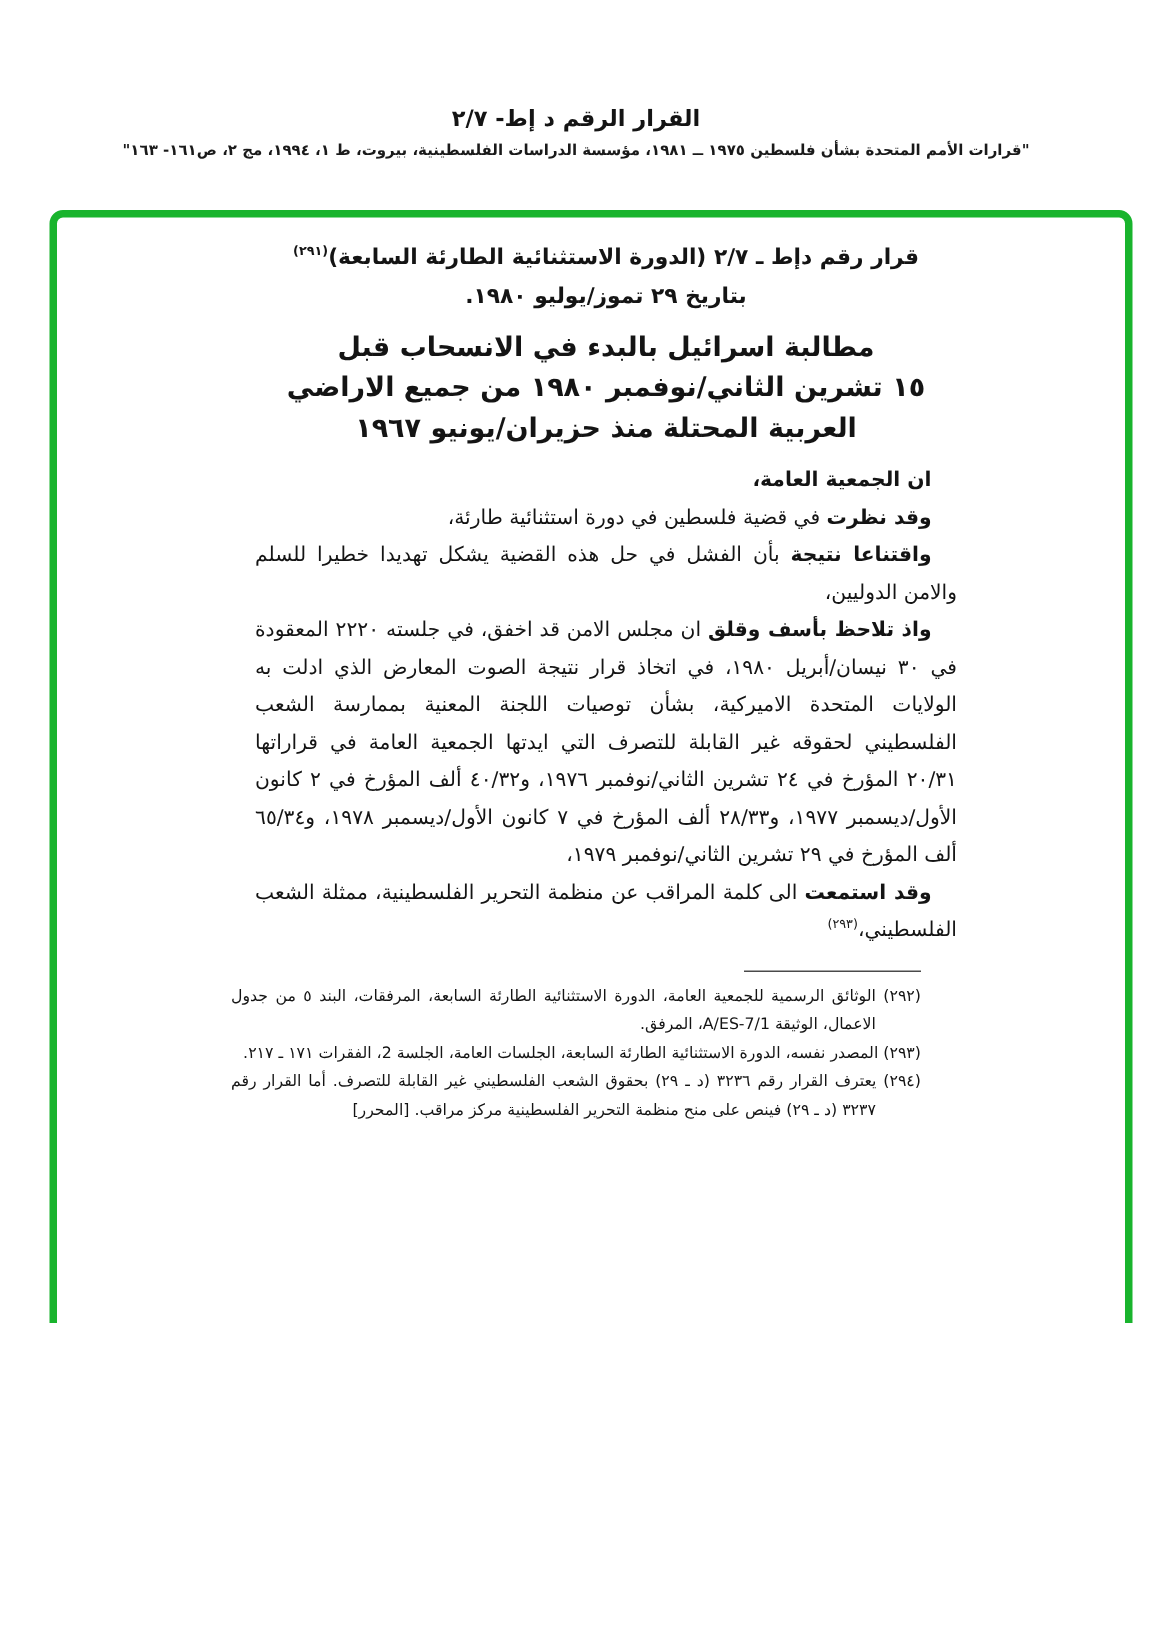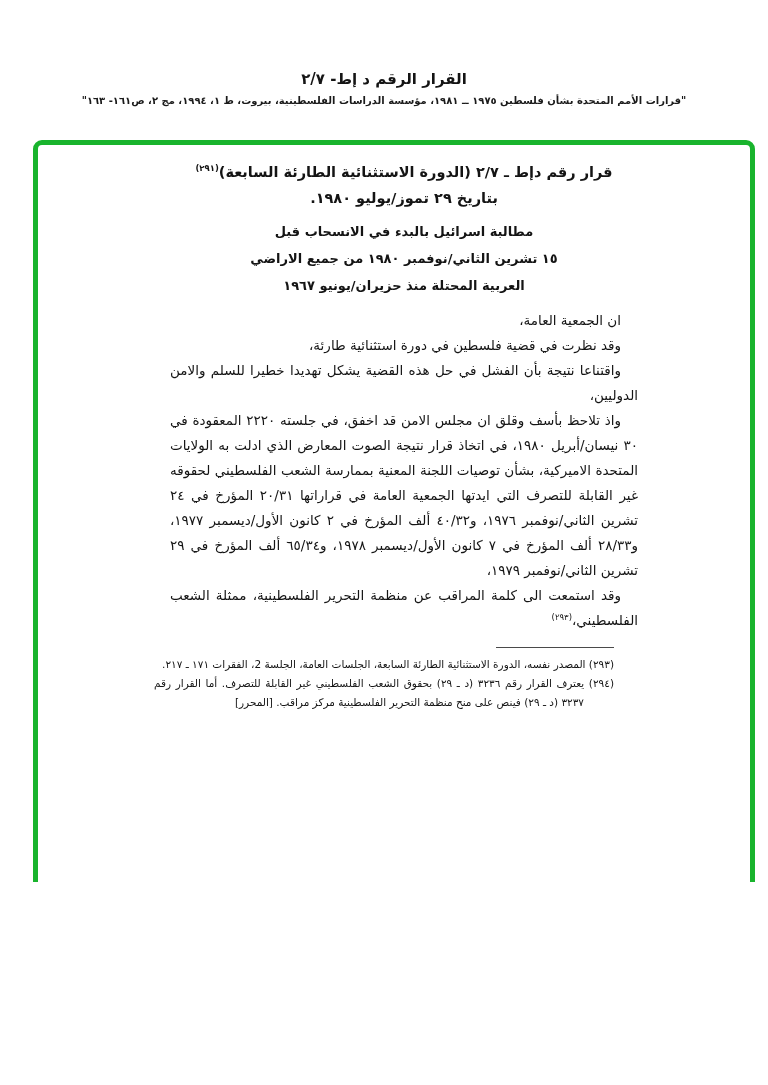--- a/index.html
+++ b/index.html
@@ -36,30 +36,30 @@
     width:468px;
     margin:14px auto 0 auto;
     direction:rtl;
   }
   .title-block{
     text-align:center;font-weight:700;
     font-size:14.5px;line-height:26px;
   }
   .subject-block{
     text-align:center;font-weight:700;
-    font-size:13px;line-height:27px;
+    font-size:18px;line-height:27px;
     margin-top:7px;
   }
   .body-block{
     margin-top:9px;
     font-size:13.5px;line-height:25px;
     text-align:justify;
   }
   .body-block p{margin:0;text-indent:17px;}
-  .lead{font-weight:400;margin-top:44px;}
+  .lead{font-weight:700;margin-top:44px;}
   sup.note{font-size:8.5px;line-height:0;vertical-align:super;font-weight:400;}
   .title-block sup.note{font-weight:700;}
   
   .footnotes{
     width:460px;
     margin:14px 24px 0 auto;
     font-size:10.5px;line-height:19px;
     text-align:justify;
     direction:rtl;
   }
@@ -107,20 +107,21 @@
       <div class="body-block">
         <p><span></span><span class="lead">ان الجمعية العامة،</span><span></span><sup class="note"></sup></p>
         <p><span></span><span class="lead">وقد نظرت</span><span> في قضية فلسطين في دورة استثنائية طارئة،</span><sup class="note"></sup></p>
         <p><span></span><span class="lead">واقتناعا نتيجة</span><span> بأن الفشل في حل هذه القضية يشكل تهديدا خطيرا للسلم والامن الدوليين،</span><sup class="note"></sup></p>
         <p><span></span><span class="lead">واذ تلاحظ بأسف وقلق</span><span> ان مجلس الامن قد اخفق، في جلسته ٢٢٢٠ المعقودة في ٣٠ نيسان/أبريل ١٩٨٠، في اتخاذ قرار نتيجة الصوت المعارض الذي ادلت به الولايات المتحدة الاميركية، بشأن توصيات اللجنة المعنية بممارسة الشعب الفلسطيني لحقوقه غير القابلة للتصرف التي ايدتها الجمعية العامة في قراراتها ٢٠/٣١ المؤرخ في ٢٤ تشرين الثاني/نوفمبر ١٩٧٦، و٤٠/٣٢ ألف المؤرخ في ٢ كانون الأول/ديسمبر ١٩٧٧، و٢٨/٣٣ ألف المؤرخ في ٧ كانون الأول/ديسمبر ١٩٧٨، و٦٥/٣٤ ألف المؤرخ في ٢٩ تشرين الثاني/نوفمبر ١٩٧٩،</span><sup class="note"></sup></p>
         <p><span></span><span class="lead">وقد استمعت</span><span> الى كلمة المراقب عن منظمة التحرير الفلسطينية، ممثلة الشعب الفلسطيني،</span><sup class="note">(٢٩٣)</sup></p>
       </div>
 
       <div class="footnotes">
         <div class="fn-sep"></div>
+        <p class="fn"><span>(٢٩٢)</span><span> الوثائق الرسمية للجمعية العامة، الدورة الاستثنائية الطارئة السابعة، المرفقات، البند ٥ من جدول الاعمال، الوثيقة A/ES-7/1، المرفق.</span></p>
         <p class="fn"><span>(٢٩٣)</span><span> المصدر نفسه، الدورة الاستثنائية الطارئة السابعة، الجلسات العامة، الجلسة 2، الفقرات ١٧١ ـ ٢١٧.</span></p>
         <p class="fn"><span>(٢٩٤)</span><span> يعترف القرار رقم ٣٢٣٦ (د ـ ٢٩) بحقوق الشعب الفلسطيني غير القابلة للتصرف. أما القرار رقم ٣٢٣٧ (د ـ ٢٩) فينص على منح منظمة التحرير الفلسطينية مركز مراقب. [المحرر]</span></p>
       </div>
 
     </div>
   </section>
 
   <div class="page-number">١</div>
 
 </div>

